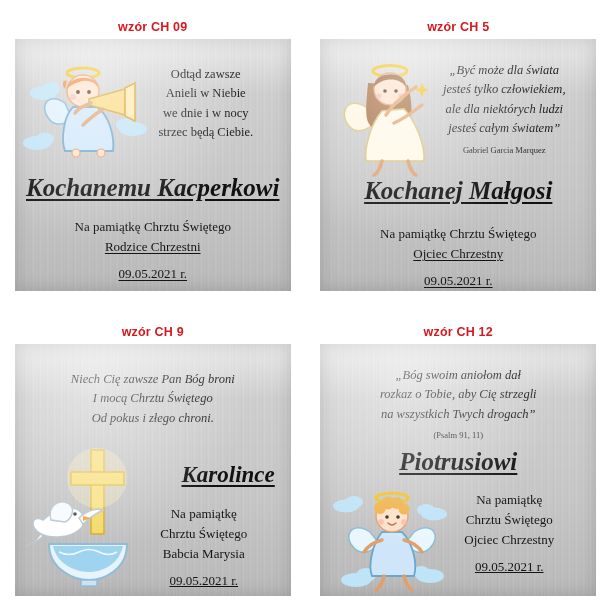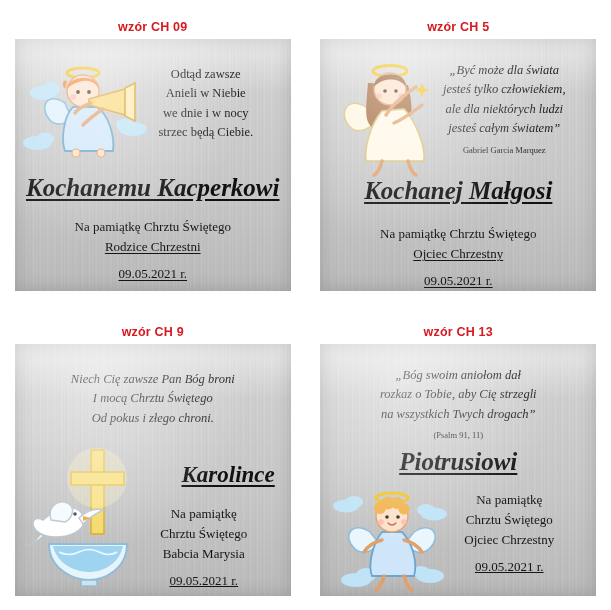--- a/index.html
+++ b/index.html
@@ -269,21 +269,21 @@
       <div class="rightblock" style="top:160px;">
         <span style="white-space:pre-line;">Na pamiątkę
 Chrztu Świętego</span><br>
         <span class="u">Babcia Marysia</span>
         <span class="date" style="display:block; margin-top:7px; text-decoration:underline;">09.05.2021 r.</span>
       </div>
     </div>
   </div>
 
   <div class="cell">
-    <div class="caption">wzór CH 13</div>
+    <div class="caption">wzór CH 12</div>
     <div class="plaque">
 
       <div class="verse italic" style="left:0; top:22px; width:100%;">
         <span style="white-space:pre-line;">„Bóg swoim aniołom dał
 rozkaz o Tobie, aby Cię strzegli
 na wszystkich Twych drogach”</span>
         <span class="attrib">(Psalm 91, 11)</span>
       </div>
 
       <div class="name" style="top:104px;">Piotrusiowi</div>

